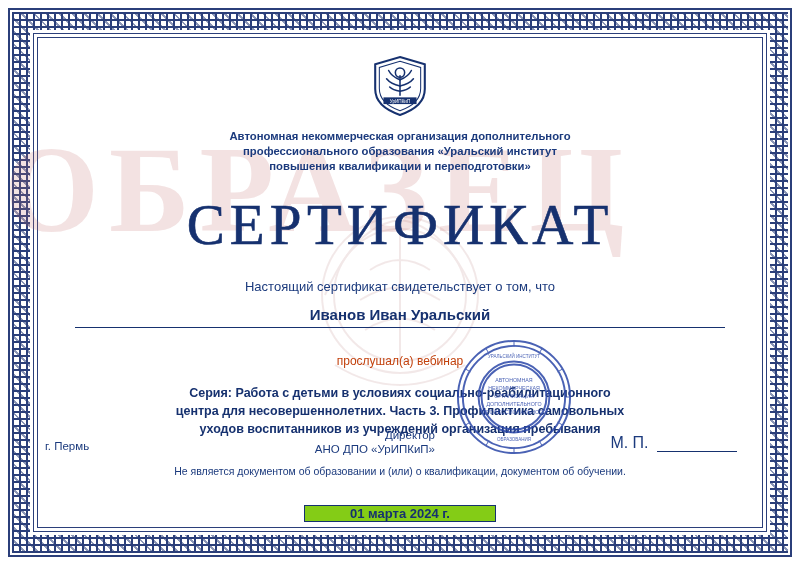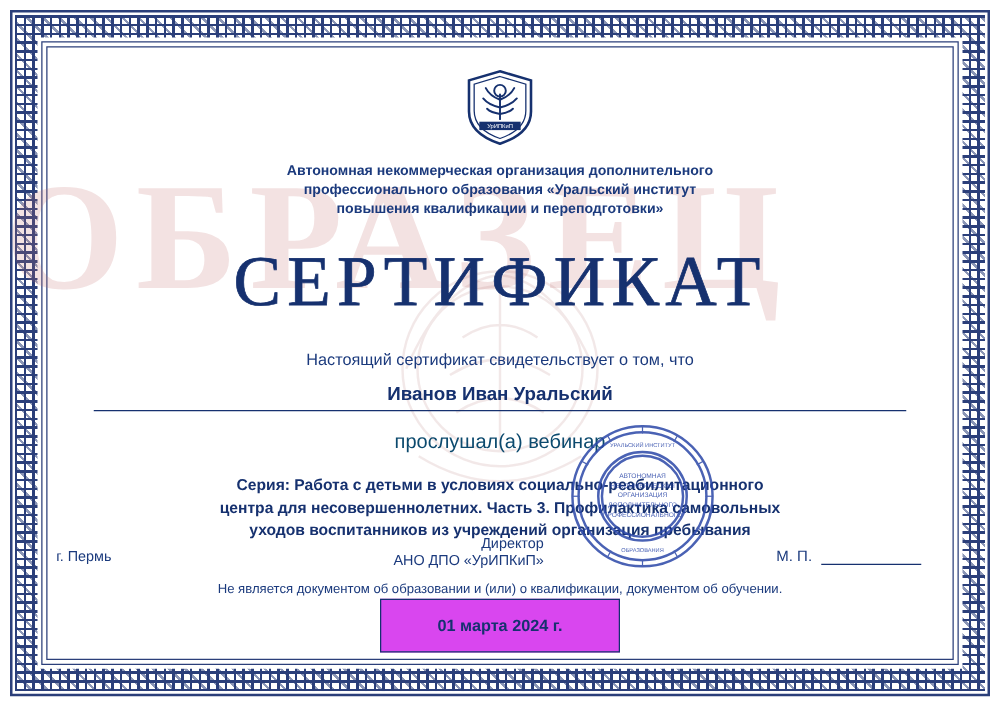--- a/index.html
+++ b/index.html
@@ -147,23 +147,23 @@
   .recipient {
     font-size: 15px;
     font-weight: bold;
     color: #16316f;
     padding-bottom: 4px;
     border-bottom: 1.2px solid #16316f;
     display: block;
   }
 
   .attended {
-    margin-top: 16px;
-    font-size: 16px;
-    color: #0c4a6e;
+    margin-top: 26px;
+    font-size: 12px;
+    color: #c2410c;
   }
 
   .course {
     margin: 16px auto 0;
     width: 470px;
     font-size: 12.5px;
     font-weight: bold;
     line-height: 18px;
     color: #16316f;
   }
@@ -201,21 +201,21 @@
     bottom: -4px;
     text-align: right;
     width: 200px;
     line-height: 14px;
     font-size: 11.5px;
   }
   .mp {
     position: absolute;
     right: 18px;
     bottom: 0;
-    font-size: 12px;
+    font-size: 16px;
     white-space: nowrap;
   }
   .mp-line {
     display: inline-block;
     width: 80px;
     border-bottom: 1px solid #16316f;
     margin-left: 4px;
     vertical-align: bottom;
     height: 11px;
   }
@@ -229,23 +229,23 @@
     font-size: 10.5px;
     color: #1b3a7d;
   }
 
   .date-box {
     position: absolute;
     left: 50%;
     transform: translateX(-50%);
     bottom: -2px;
     width: 190px;
-    padding: 13px 0;
+    padding: 0 0;
     border: 1.2px solid #16316f;
-    background: #d946ef;
+    background: #84cc16;
     font-size: 13px;
     font-weight: bold;
     color: #16316f;
   }
 </style>
 </head>
 <body>
 
 <div id="certificate">
 

